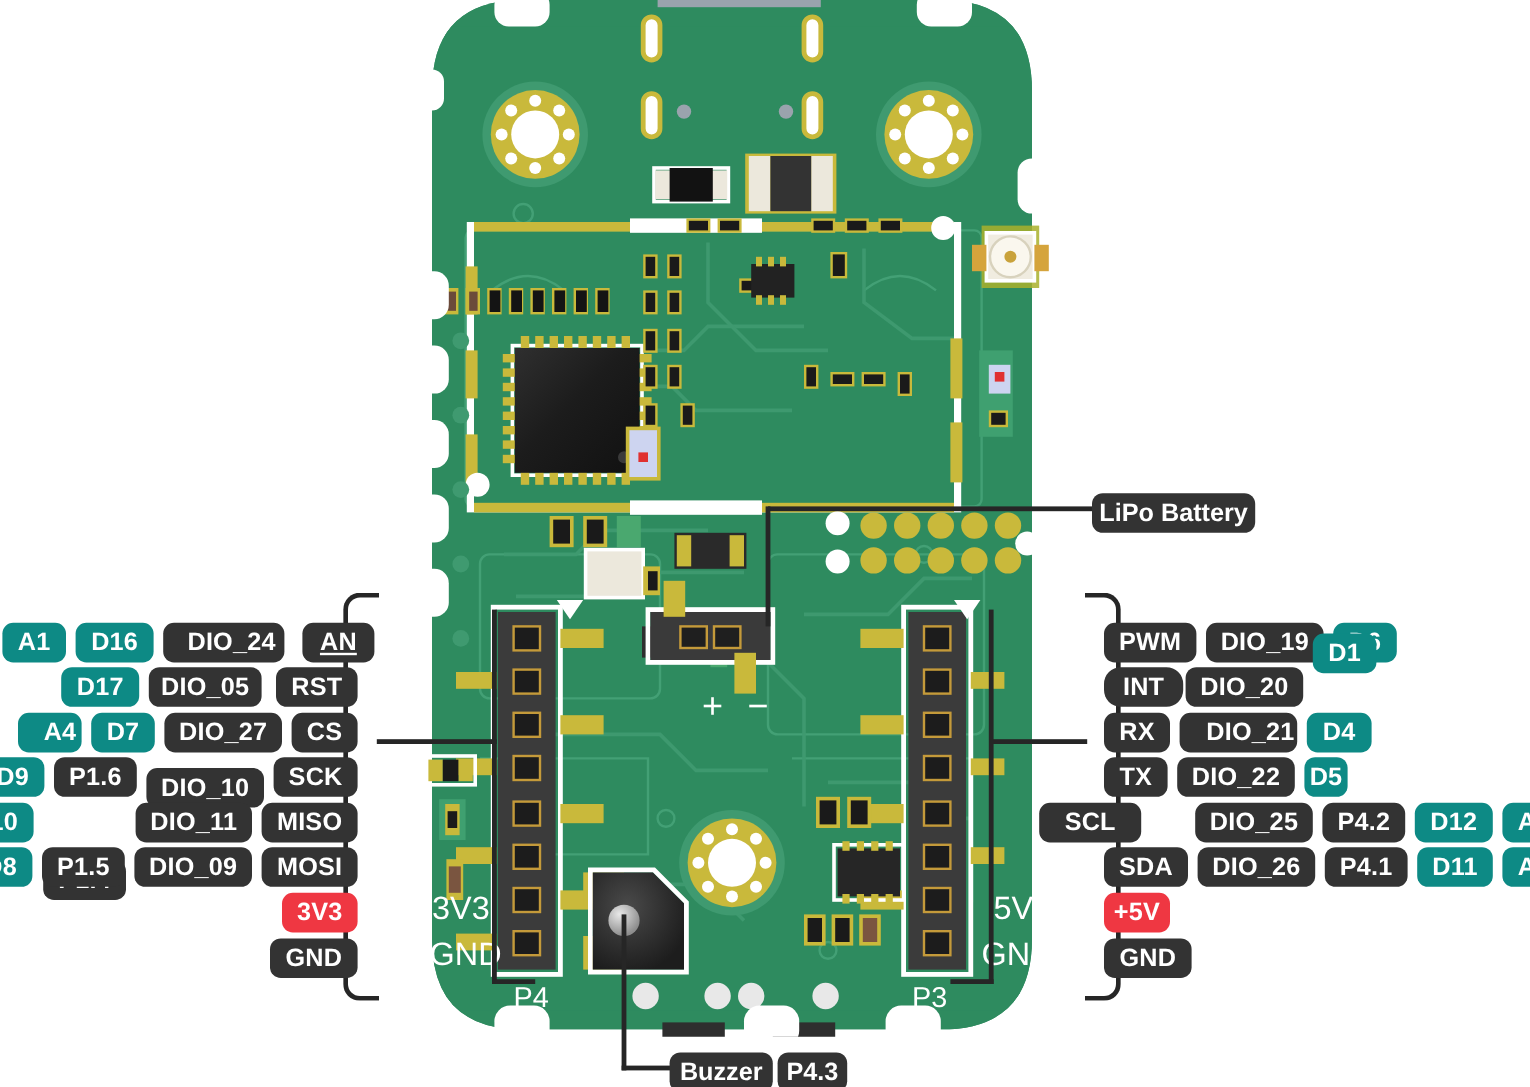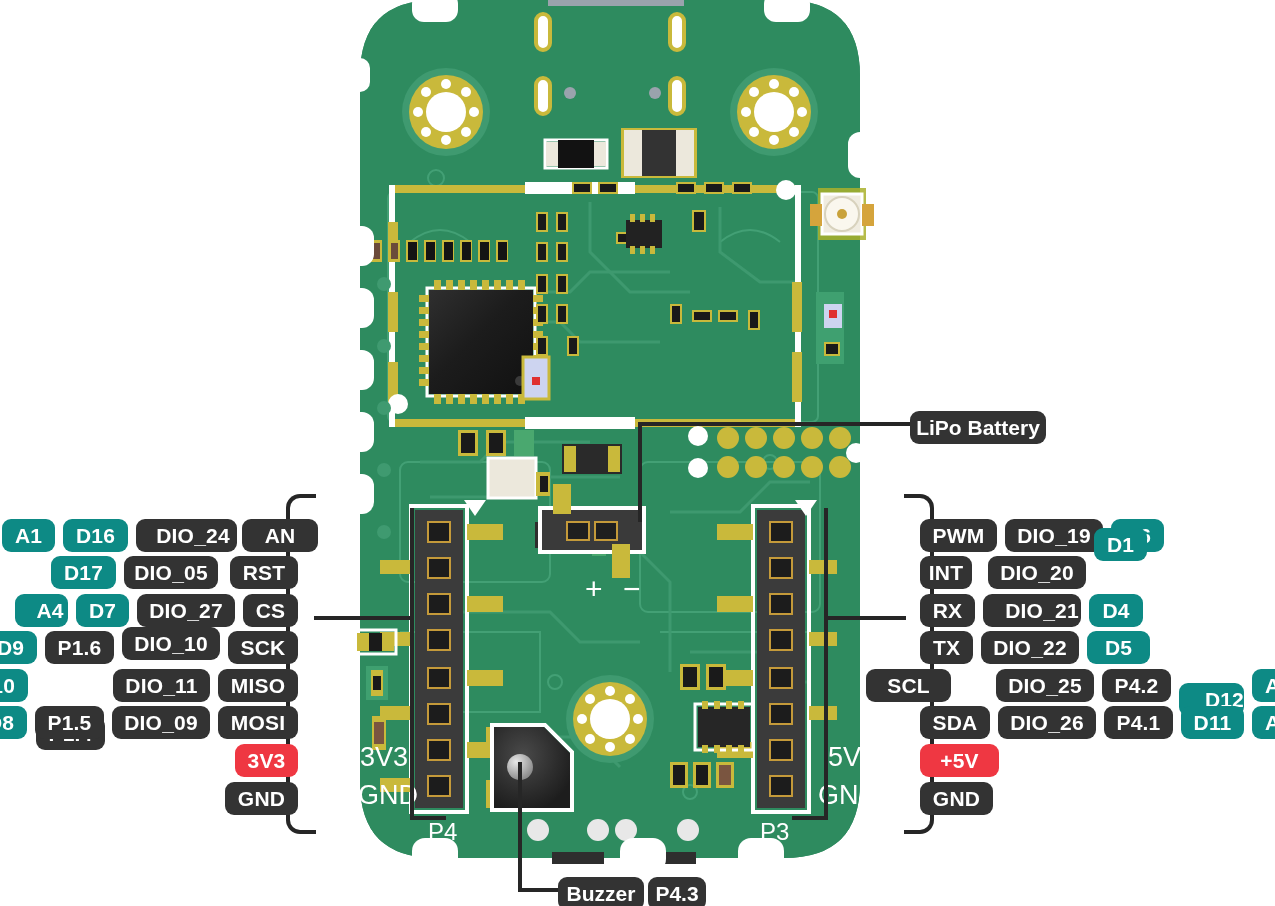--- a/index.html
+++ b/index.html
@@ -568,66 +568,66 @@
   <div class="stroke hline" style="left:640px;top:422px;width:270px;"></div>
   <div class="stroke vline" style="left:638px;top:422px;height:100px;"></div>
   <div class="annot" style="left:910px;top:411px;width:136px;">LiPo Battery</div>
 
   <div class="stroke vline" style="left:518px;top:762px;height:130px;"></div>
   <div class="stroke hline" style="left:518px;top:888px;width:48px;"></div>
   <div class="annot" style="left:558px;top:877px;width:86px;">Buzzer</div>
   <div class="annot" style="left:648px;top:877px;width:58px;">P4.3</div>
 
   <div id="left-badges">
-      <div class="badge b-dark" style="left: 242px; top: 519px; width: 76px;">AN</div>
+      <div class="badge b-dark" style="left: 252px; top: 519px; width: 60px; text-decoration: underline;">AN</div>
       <div class="badge b-dark" style="left: 136px; top: 519px; width: 101px; padding-left: 13px;">DIO_24</div>
       <div class="badge b-teal" style="left: 63px; top: 519px; width: 65px;">D16</div>
       <div class="badge b-teal" style="left: 2px; top: 519px; width: 53px;">A1</div>
       <div class="badge b-dark" style="left: 230px; top: 556px; width: 68px;">RST</div>
       <div class="badge b-dark" style="left: 124px; top: 556px; width: 94px;">DIO_05</div>
       <div class="badge b-teal" style="left: 51px; top: 556px; width: 65px;">D17</div>
       <div class="badge b-dark" style="left: 243px; top: 594px; width: 55px;">CS</div>
       <div class="badge b-dark" style="left: 137px; top: 594px; width: 98px;">DIO_27</div>
       <div class="badge b-teal" style="left: 76px; top: 594px; width: 53px;">D7</div>
       <div class="badge b-teal" style="left: 15px; top: 594px; width: 53px; padding-left: 17px;">A4</div>
       <div class="badge b-dark" style="left: 228px; top: 631px; width: 70px;">SCK</div>
-      <div class="badge b-dark" style="left: 122px; top: 627px; width: 98px;">DIO_10</div>
+      <div class="badge b-dark" style="left: 122px; top: 640px; width: 98px;">DIO_10</div>
       <div class="badge b-dark" style="left: 45px; top: 631px; width: 69px;">P1.6</div>
       <div class="badge b-teal" style="left: -16px; top: 631px; width: 53px;">D9</div>
       <div class="badge b-dark" style="left: 218px; top: 669px; width: 80px;">MISO</div>
       <div class="badge b-dark" style="left: 113px; top: 669px; width: 97px;">DIO_11</div>
       <div class="badge b-dark" style="left: 36px; top: 669px; width: 69px; margin-top: 48px;">P1.4</div>
       <div class="badge b-teal" style="left: -37px; top: 669px; width: 65px;">D10</div>
       <div class="badge b-dark" style="left: 218px; top: 706px; width: 80px;">MOSI</div>
       <div class="badge b-dark" style="left: 112px; top: 706px; width: 98px;">DIO_09</div>
       <div class="badge b-dark" style="left: 35px; top: 706px; width: 69px;">P1.5</div>
       <div class="badge b-teal" style="left: -26px; top: 706px; width: 53px;">D8</div>
       <div class="badge b-red" style="left: 235px; top: 744px; width: 63px;">3V3</div>
       <div class="badge b-dark" style="left: 225px; top: 782px; width: 73px;">GND</div>
     </div>
   <div id="right-badges">
       <div class="badge b-dark" style="left: 920px; top: 519px; width: 77px;">PWM</div>
       <div class="badge b-dark" style="left: 1005px; top: 519px; width: 98px;">DIO_19</div>
       <div class="badge b-teal" style="left: 1111px; top: 519px; width: 53px;">D6</div>
-      <div class="badge b-dark" style="left: 920px; top: 556px; width: 52px;">INT</div>
+      <div class="badge b-dark" style="left: 920px; top: 556px; width: 66px; border-radius: 14px;">INT</div>
       <div class="badge b-dark" style="left: 988px; top: 556px; width: 98px;">DIO_20</div>
       <div class="badge b-teal" style="left: 1094px; top: 528px; width: 53px; text-align: center;">D1</div>
       <div class="badge b-dark" style="left: 920px; top: 594px; width: 55px;">RX</div>
       <div class="badge b-dark" style="left: 983px; top: 594px; width: 98px; padding-left: 20px;">DIO_21</div>
       <div class="badge b-teal" style="left: 1089px; top: 594px; width: 54px;">D4</div>
       <div class="badge b-dark" style="left: 920px; top: 631px; width: 53px;">TX</div>
       <div class="badge b-dark" style="left: 981px; top: 631px; width: 98px;">DIO_22</div>
-      <div class="badge b-teal" style="left: 1087px; top: 631px; width: 63px;">D5</div>
+      <div class="badge b-teal" style="left: 1087px; top: 631px; width: 36px;">D5</div>
       <div class="badge b-dark" style="left: 866px; top: 669px; width: 85px;">SCL</div>
       <div class="badge b-dark" style="left: 996px; top: 669px; width: 98px;">DIO_25</div>
       <div class="badge b-dark" style="left: 1102px; top: 669px; width: 69px;">P4.2</div>
-      <div class="badge b-teal" style="left: 1179px; top: 683px; width: 65px; text-align: right;">D12</div>
+      <div class="badge b-teal" style="left: 1179px; top: 669px; width: 65px;">D12</div>
       <div class="badge b-teal" style="left: 1252px; top: 669px; width: 53px;">A3</div>
       <div class="badge b-dark" style="left: 920px; top: 706px; width: 70px;">SDA</div>
       <div class="badge b-dark" style="left: 998px; top: 706px; width: 98px;">DIO_26</div>
       <div class="badge b-dark" style="left: 1104px; top: 706px; width: 69px;">P4.1</div>
       <div class="badge b-teal" style="left: 1181px; top: 706px; width: 63px;">D11</div>
       <div class="badge b-teal" style="left: 1252px; top: 706px; width: 53px;">A2</div>
-      <div class="badge b-red" style="left: 920px; top: 744px; width: 79px;">+5V</div>
+      <div class="badge b-red" style="left: 920px; top: 744px; width: 55px;">+5V</div>
       <div class="badge b-dark" style="left: 920px; top: 782px; width: 73px;">GND</div>
     </div>
 
 </div>
 
 </body></html>

